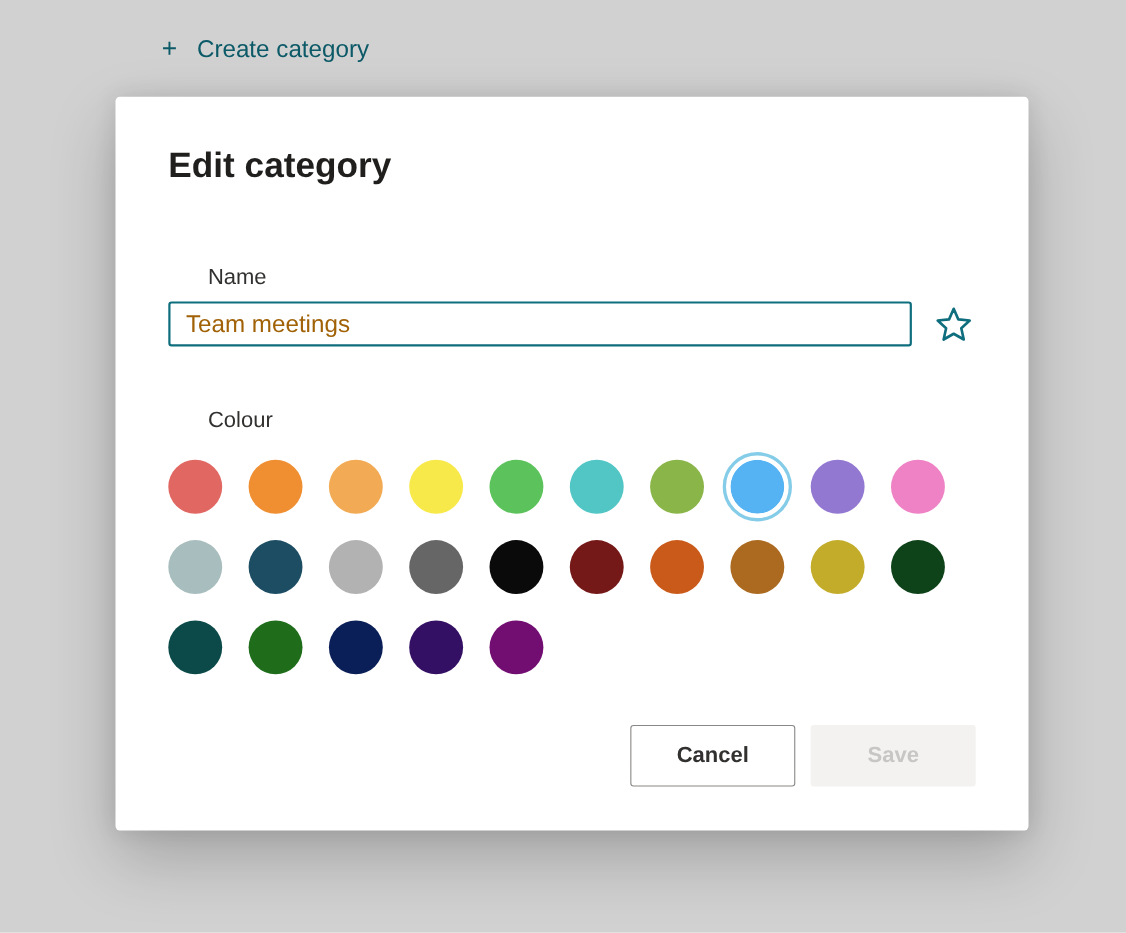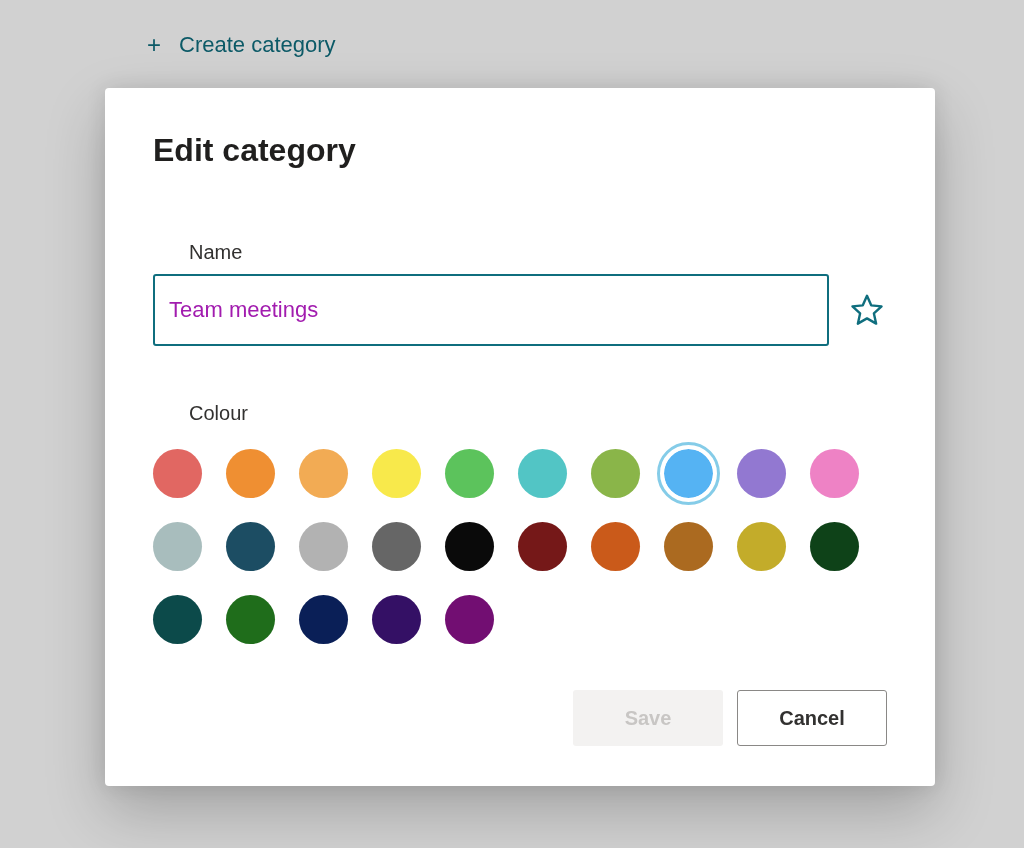--- a/index.html
+++ b/index.html
@@ -96,26 +96,26 @@
       margin-left: 36px;
     }
     .name-row {
       display: flex;
       align-items: center;
       gap: 18px;
       margin-bottom: 56px;
     }
     .name-input {
       flex: 1;
-      height: 72px;
+      height: 41px;
       border: 2px solid #0f6e7e;
       border-radius: 3px;
       padding: 0 14px;
       font-size: 22px;
-      color: #a21caf;
+      color: #a16207;
       font-family: inherit;
       outline: none;
     }
     .star-button {
       width: 40px;
       height: 40px;
       display: flex;
       align-items: center;
       justify-content: center;
       cursor: pointer;
@@ -240,16 +240,16 @@
         <button class="swatch" style="background: rgb(14, 66, 24);"></button>
         <button class="swatch" style="background: rgb(12, 74, 74);"></button>
         <button class="swatch" style="background: rgb(31, 109, 27);"></button>
         <button class="swatch" style="background: rgb(10, 31, 87);"></button>
         <button class="swatch" style="background: rgb(52, 16, 101);"></button>
         <button class="swatch" style="background: rgb(114, 14, 114);"></button>
       </div>
   </div>
 
   <div class="dialog-actions">
+    <button class="btn btn-cancel">Cancel</button>
     <button class="btn btn-save">Save</button>
-    <button class="btn btn-cancel">Cancel</button>
   </div>
 </div>
 
 </body></html>

